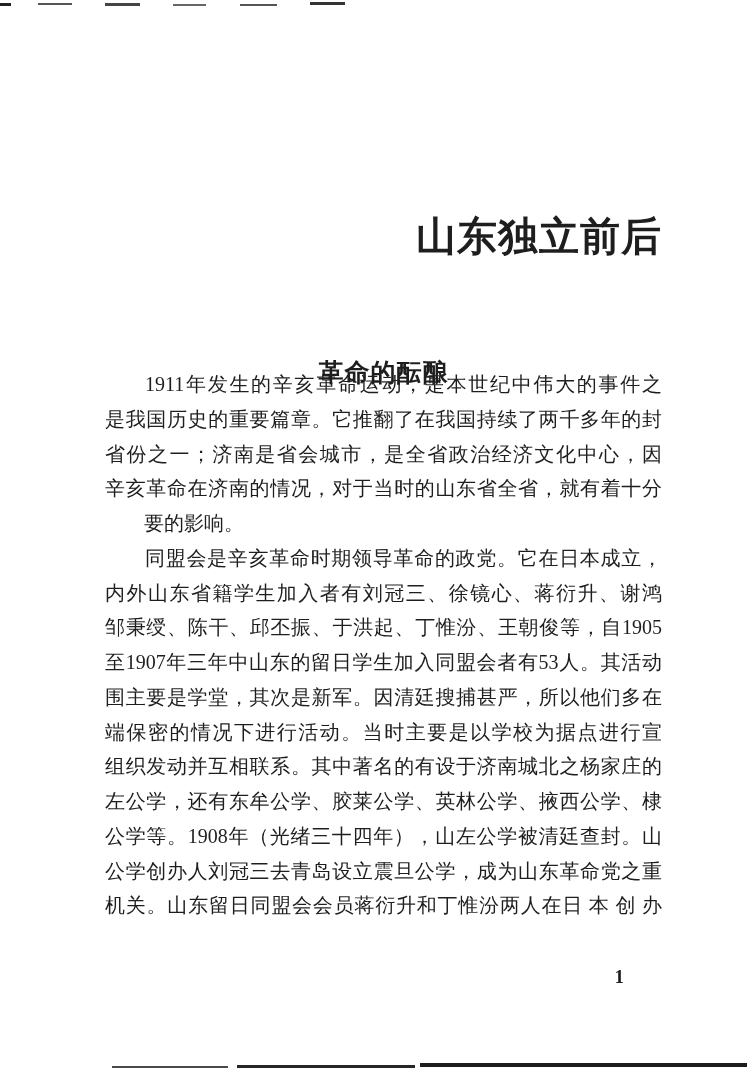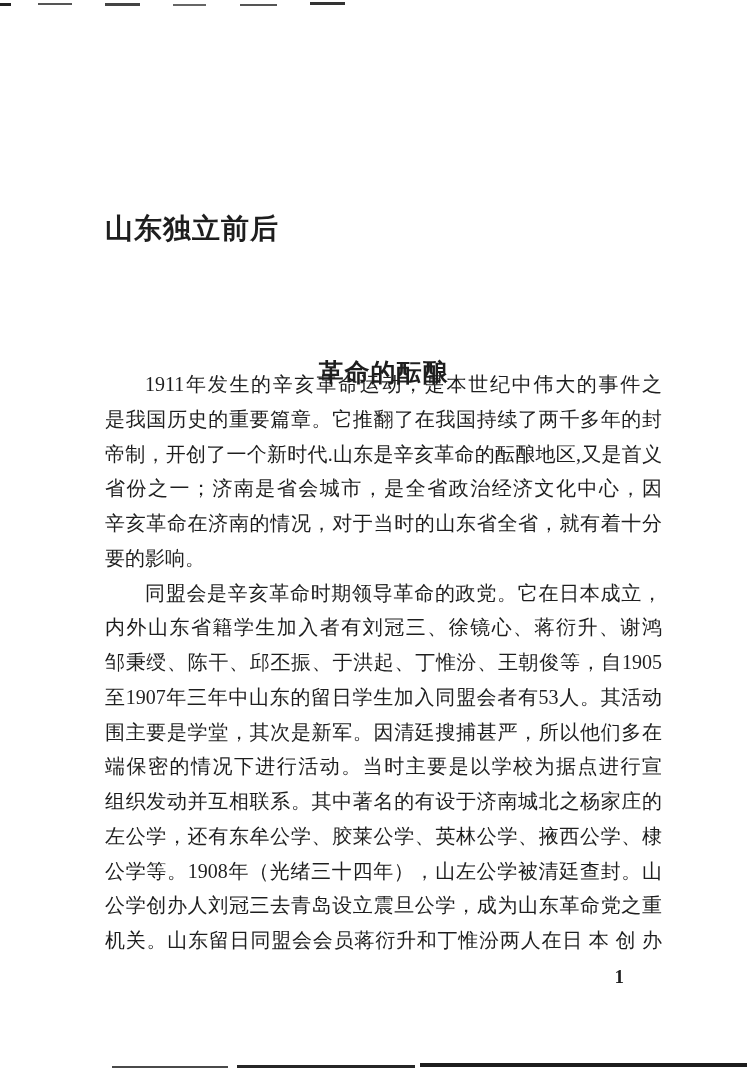--- a/index.html
+++ b/index.html
@@ -14,22 +14,22 @@
     background: #ffffff;
     overflow: hidden;
     font-family: "Liberation Serif", "DejaVu Serif", serif;
     color: #1e1e1e;
   }
   .doc-title {
     position: absolute;
     top: 193px;
     left: 105px;
     width: 557px;
-    text-align: left;
-    font-size: 28px;
+    text-align: right;
+    font-size: 40px;
     font-weight: bold;
     letter-spacing: 1px;
     line-height: 34px;
   }
   .doc-author {
     position: absolute;
     top: 259px;
     left: 105px;
     width: 557px;
     text-align: center;
@@ -60,20 +60,21 @@
     line-height: 34.75px;
     text-align: justify;
     text-align-last: justify;
     overflow: hidden;
   }
   .text-line.indent {
     text-indent: 2em;
   }
   .text-line.short {
     text-align-last: left;
+    margin-left: 39px;
   }
   .page-number {
     position: absolute;
     top: 966px;
     left: 105px;
     width: 557px;
     text-align: right;
     padding-right: 38px;
     box-sizing: border-box;
     font-size: 19px;
@@ -97,21 +98,20 @@
 
   <h1 class="doc-title">山东独立前后</h1>
 
 
   <h2 class="section-heading">革命的酝酿</h2>
 
   <div class="body-block">
 
     <div class="text-line indent">1911年发生的辛亥革命运动，是本世纪中伟大的事件之一，</div>
     <div class="text-line">是我国历史的重要篇章。它推翻了在我国持续了两千多年的封建</div>
-    <div class="text-line">帝制，开创了一个新时代.山东是辛亥革命的酝酿地区,又是首义</div>
     <div class="text-line">省份之一；济南是省会城市，是全省政治经济文化中心，因此，</div>
     <div class="text-line">辛亥革命在济南的情况，对于当时的山东省全省，就有着十分重</div>
     <div class="text-line short">要的影响。</div>
 
     <div class="text-line indent">同盟会是辛亥革命时期领导革命的政党。它在日本成立，海</div>
     <div class="text-line">内外山东省籍学生加入者有刘冠三、徐镜心、蒋衍升、谢鸿焘、</div>
     <div class="text-line">邹秉绶、陈干、邱丕振、于洪起、丁惟汾、王朝俊等，自1905年</div>
     <div class="text-line">至1907年三年中山东的留日学生加入同盟会者有53人。其活动范</div>
     <div class="text-line">围主要是学堂，其次是新军。因清廷搜捕甚严，所以他们多在极</div>
     <div class="text-line">端保密的情况下进行活动。当时主要是以学校为据点进行宣传，</div>

